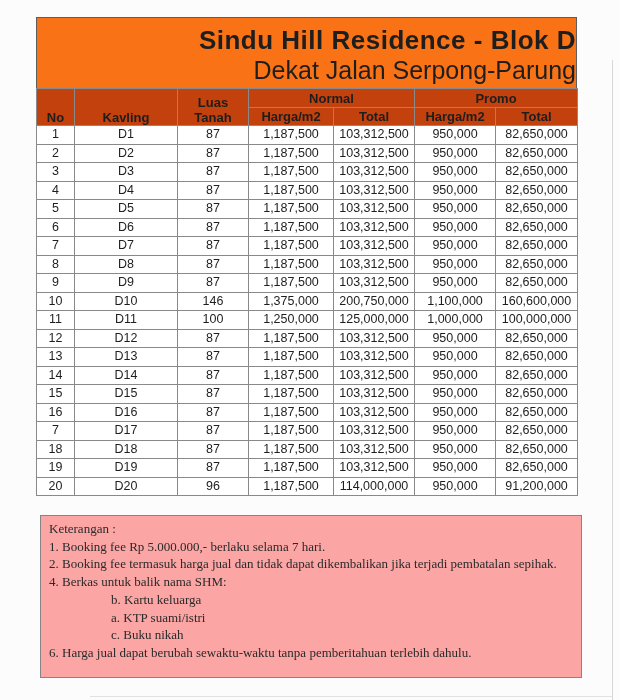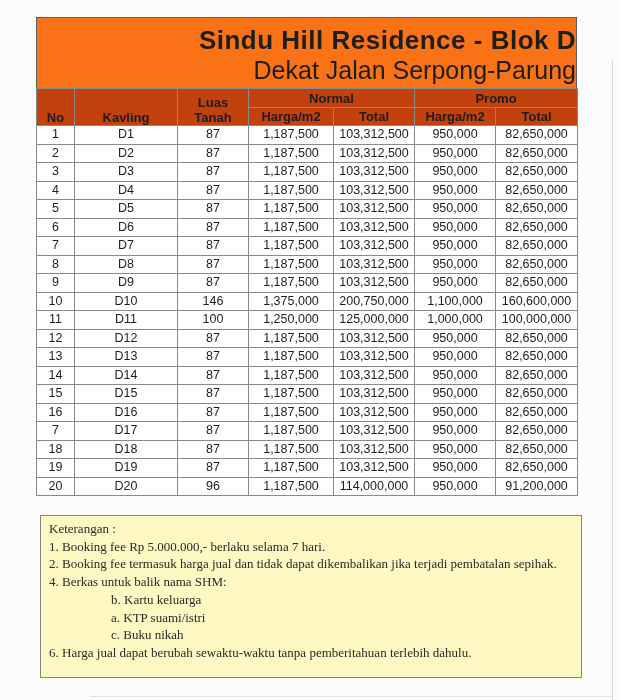--- a/index.html
+++ b/index.html
@@ -48,21 +48,21 @@
     font-size: 12.5px;
     background: #ffffff;
     white-space: nowrap;
   }
 
   .notes-box {
     position: absolute;
     left: 40px; top: 515px;
     width: 542px; height: 163px;
     border: 1px solid #858585;
-    background: #fef9c3;
+    background: #fca5a5;
     font-family: "Liberation Serif", serif;
     font-size: 13px;
     padding: 4px 10px 0 8px;
     color: #2a2a2a;
   }
   .note-line { line-height: 17.7px; white-space: nowrap; }
   .note-line.indent { padding-left: 62px; }
 
   .page-edge-right {
     position: absolute; left: 612px; top: 60px;

